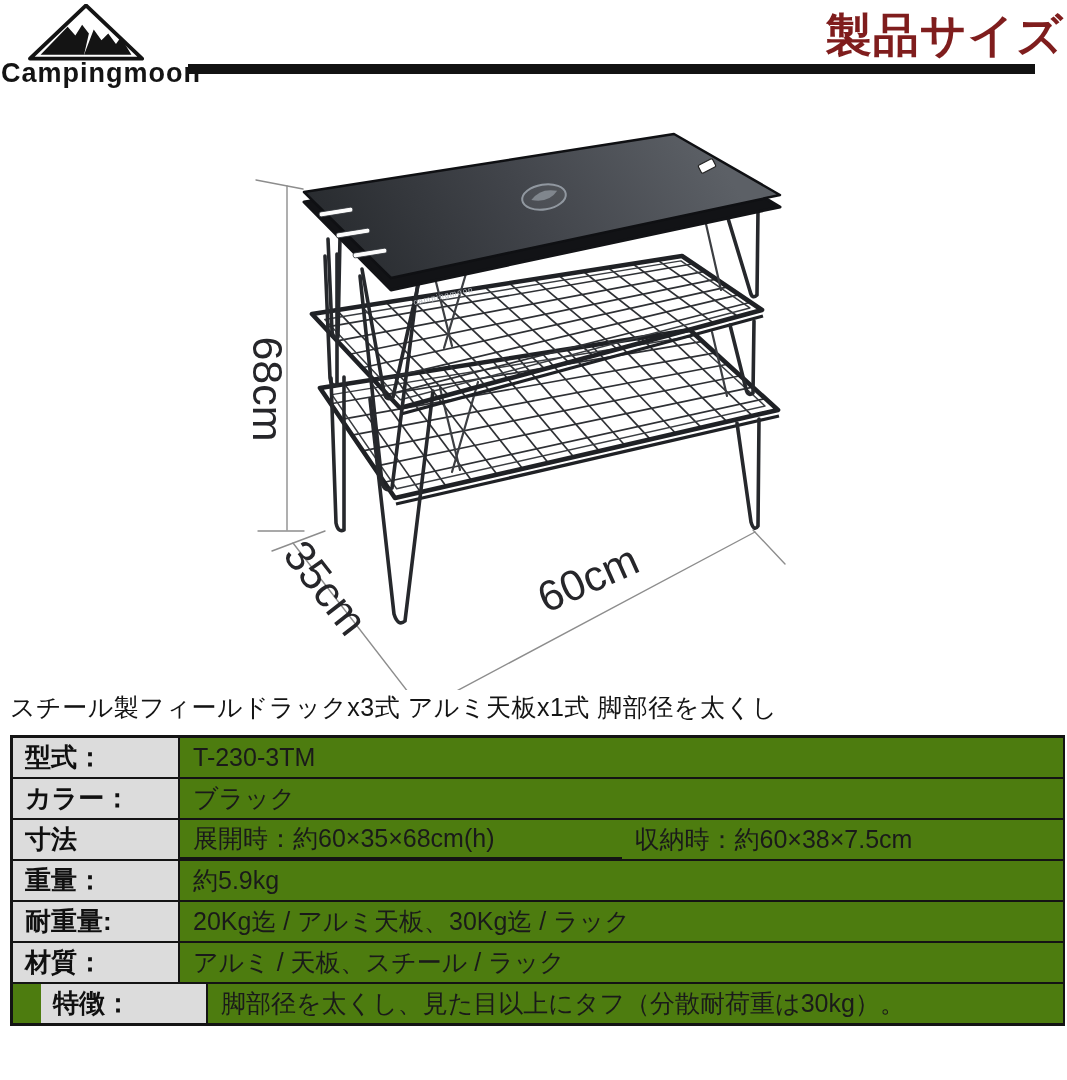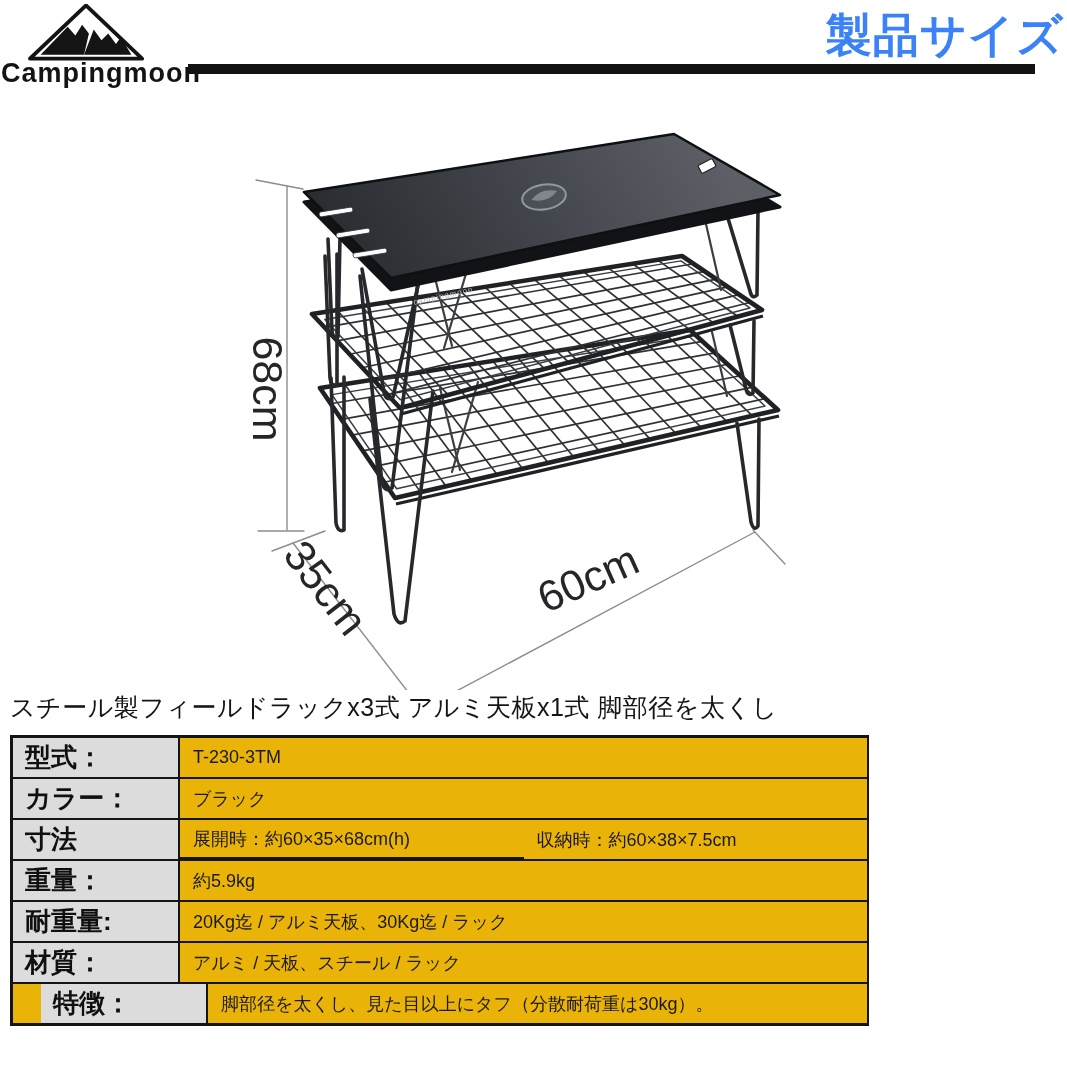--- a/index.html
+++ b/index.html
@@ -8,37 +8,37 @@
     width:1067px; height:1080px; position:relative; overflow:hidden;
     font-family:"Liberation Sans","DejaVu Sans",sans-serif; color:#161616;
   }
   
   .logo { position:absolute; left:0; top:2px; width:190px; height:90px; }
   .logo-mountain { position:absolute; left:28px; top:2px; width:116px; height:57px; }
   .brand { position:absolute; left:1px; top:56px; width:182px; text-align:center;
            font-size:27px; font-weight:bold; letter-spacing:1px; color:#141414; }
   .rule { position:absolute; left:188px; top:64px; width:847px; height:10px; background:#121212; }
   .page-title { position:absolute; right:3px; top:5px; font-size:46px; font-weight:900;
-                color:#3b82f6; letter-spacing:1px; white-space:nowrap; }
+                color:#7f1d1d; letter-spacing:1px; white-space:nowrap; }
   
   #diagram { position:absolute; left:0; top:0; }
   .dim-text { font-size:43px; fill:#26262a; }
   .edge-text { font-size:8px; fill:#b6bbc1; letter-spacing:1px; }
   
   .caption { position:absolute; left:10px; top:691px; font-size:25px; color:#141414;
              letter-spacing:0.5px; white-space:nowrap; }
   
-  .spec { position:absolute; left:10px; top:735px; width:859px;
-          border:3px solid #141414; border-right-width:2px; background:#eab308; }
+  .spec { position:absolute; left:10px; top:735px; width:1055px;
+          border:3px solid #141414; border-right-width:2px; background:#4d7c0f; }
   .srow { display:flex; border-bottom:2.5px solid #141414; }
   .srow:last-child { border-bottom:none;padding-left:28px; }
   .lbl { width:167px; min-width:167px; background:#dcdcdc; border-right:2.5px solid #141414;
          display:flex; align-items:center; padding-left:12px;
          font-weight:bold; font-size:26px; color:#101010; }
-  .val { flex:1; display:flex; align-items:center; padding-left:13px; font-size:18px; color:#1a1a1a;
+  .val { flex:1; display:flex; align-items:center; padding-left:13px; font-size:25px; color:#1a1a1a;
          height:39px; }
   .vstack { flex:1; display:flex; flex-direction:row; }
   .vstack .val { border-bottom:2px solid #141414; }
   .vstack .val:last-child { border-bottom:none; }
 </style>
 </head>
 <body>
 
 <div class="logo">
   <svg class="logo-mountain" viewBox="0 0 120 58" preserveAspectRatio="xMidYMid meet">

